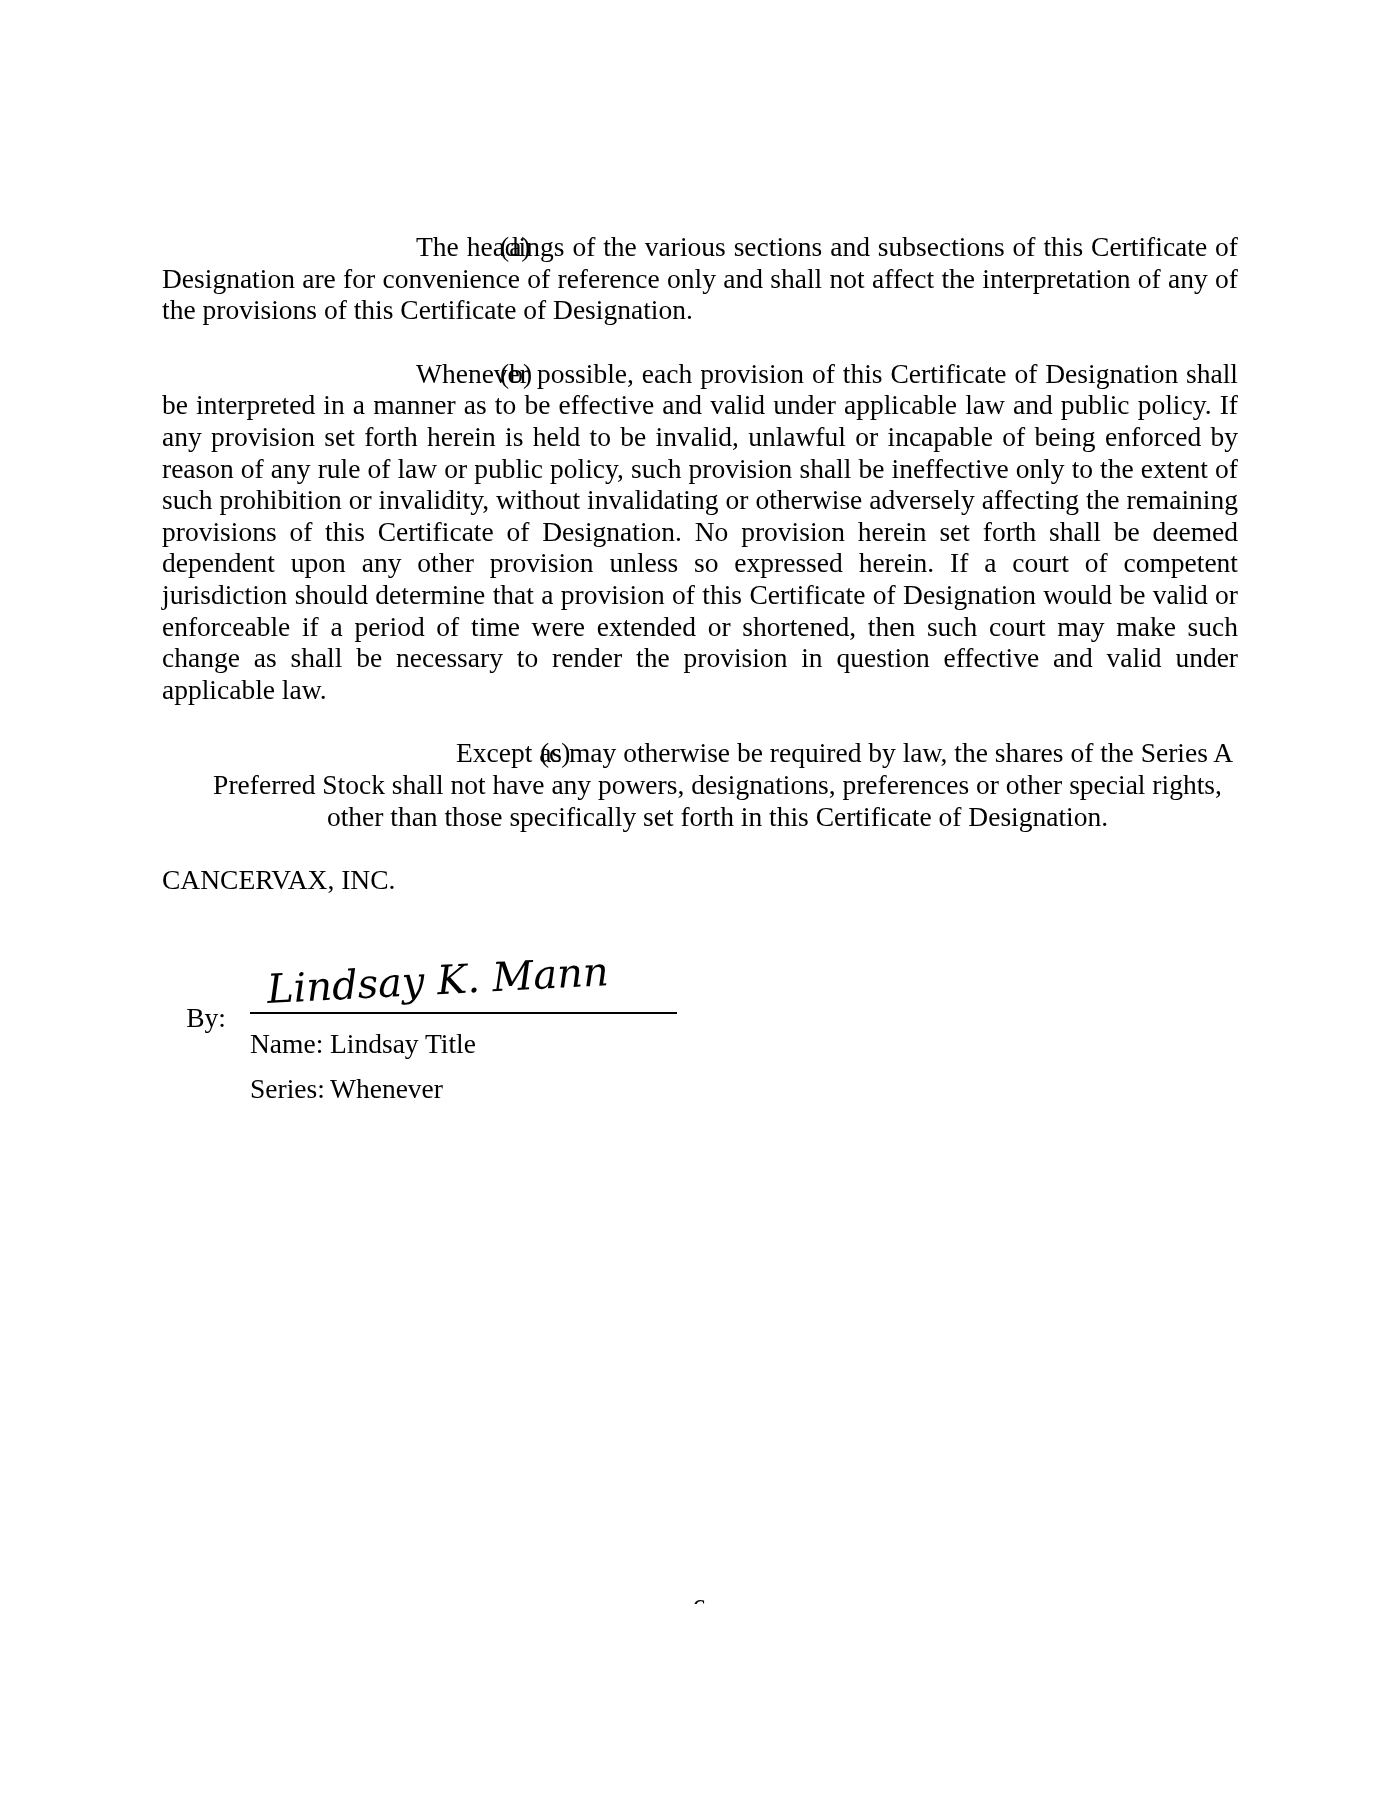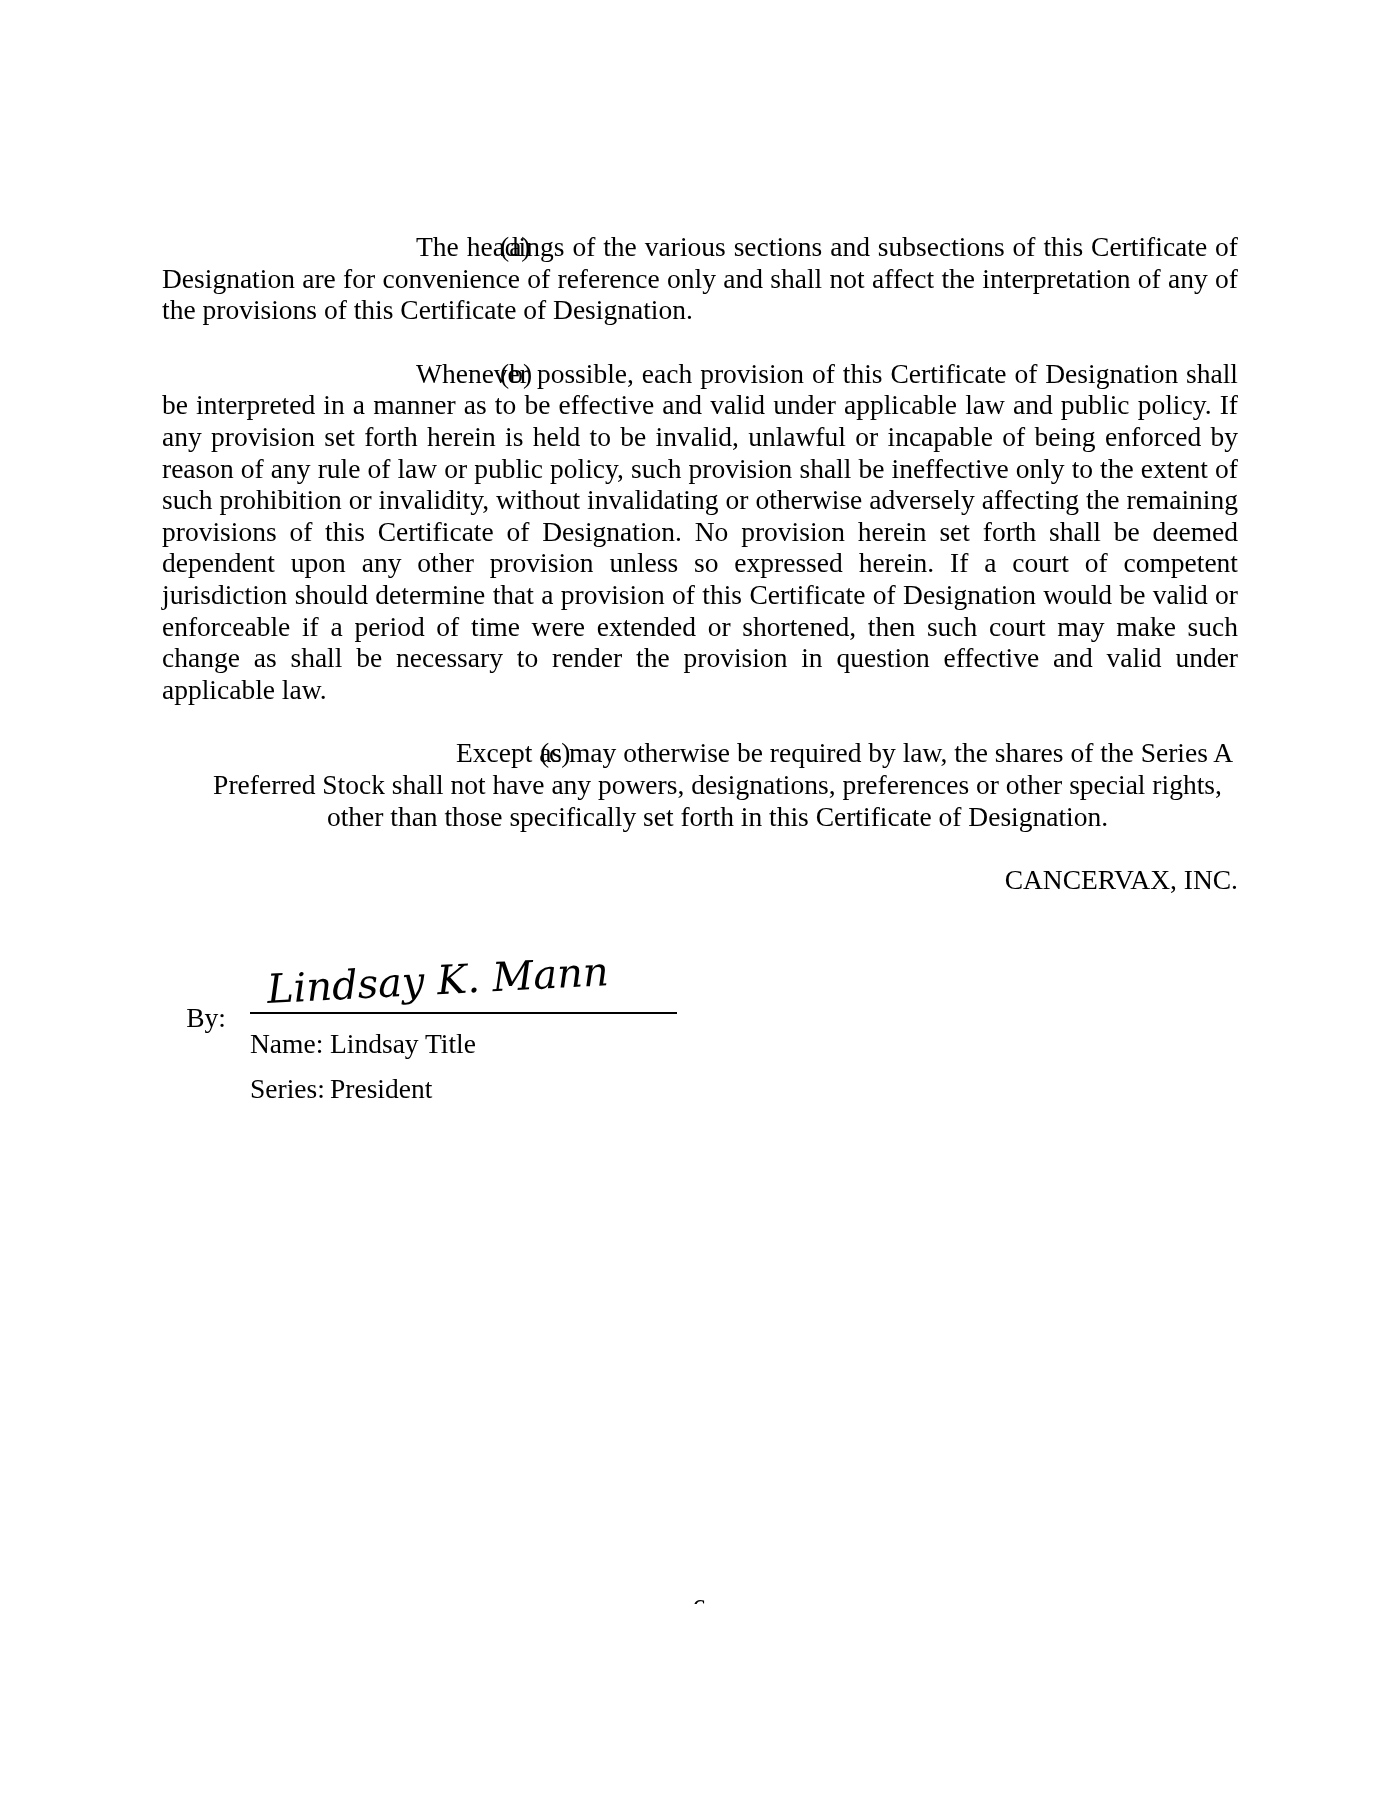--- a/index.html
+++ b/index.html
@@ -37,21 +37,21 @@
   .pmark {
     display: inline-block;
     width: 85px;
   }
   .witness {
     text-align: justify;
     text-indent: 94px;
     margin-bottom: 64px;
   }
   .company {
-    text-align: right;
+    text-align: left;
     margin-bottom: 40px;
   }
   .sig-block {
     display: flex;
     align-items: flex-start;
   }
   .by-label {
     width: 88px;
     flex: 0 0 88px;
     padding-top: 66px;
@@ -114,21 +114,21 @@
       <div class="by-label">By:</div>
       <div class="sig-col">
         <div class="sig-script">Lindsay K. Mann</div>
         <div class="sig-line"></div>
         <div class="sig-row">
           <span class="lbl">Name:</span>
           <span>Lindsay Title</span>
         </div>
         <div class="sig-row">
           <span class="lbl">Series:</span>
-          <span>President</span>
+          <span>Whenever</span>
         </div>
       </div>
     </div>
 
   </div>
 
   <div class="page-number">6</div>
 </div>
 
 </body></html>

